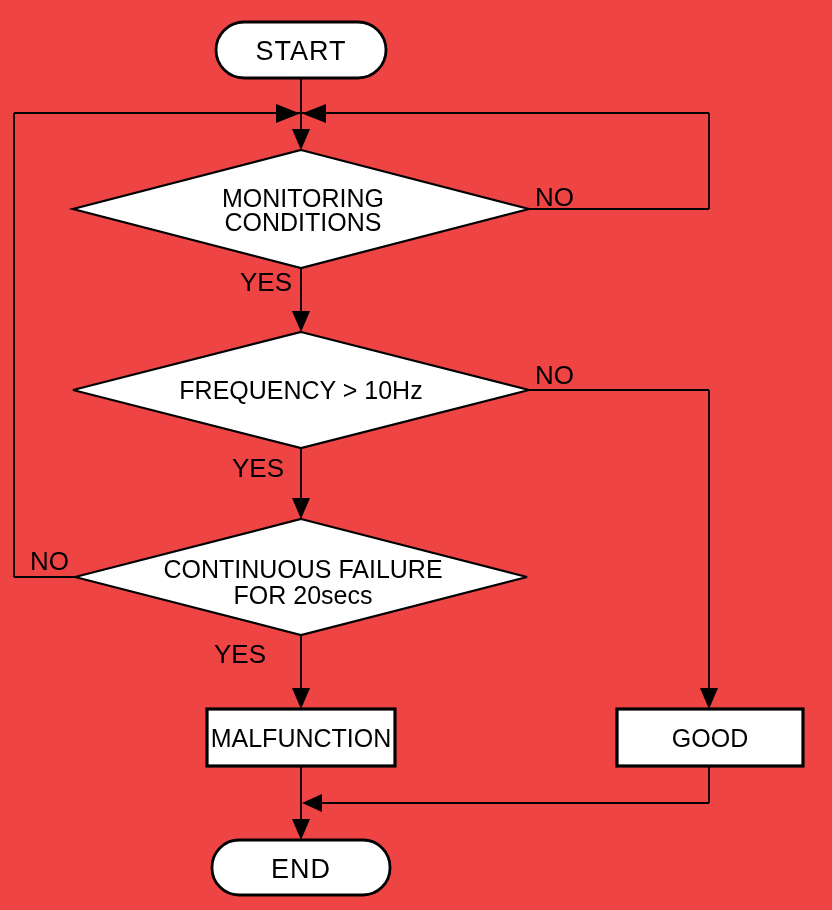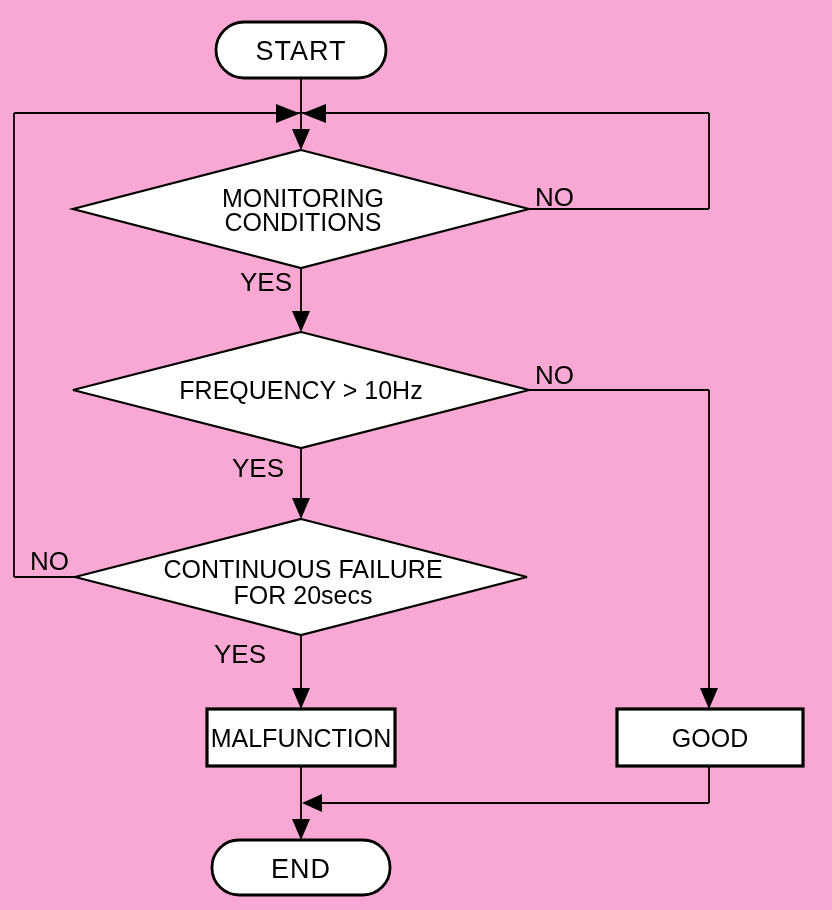--- a/index.html
+++ b/index.html
@@ -4,21 +4,21 @@
 <style>
   html, body {
     margin: 0;
     padding: 0;
     background: #ffffff;
   }
   .canvas {
     position: relative;
     width: 832px;
     height: 910px;
-    background: #f9a8d4;
+    background: #ef4444;
     overflow: hidden;
   }
   svg {
     display: block;
   }
   .shape {
     fill: #ffffff;
     stroke: #000000;
   }
   .terminator { stroke-width: 2.8; }

